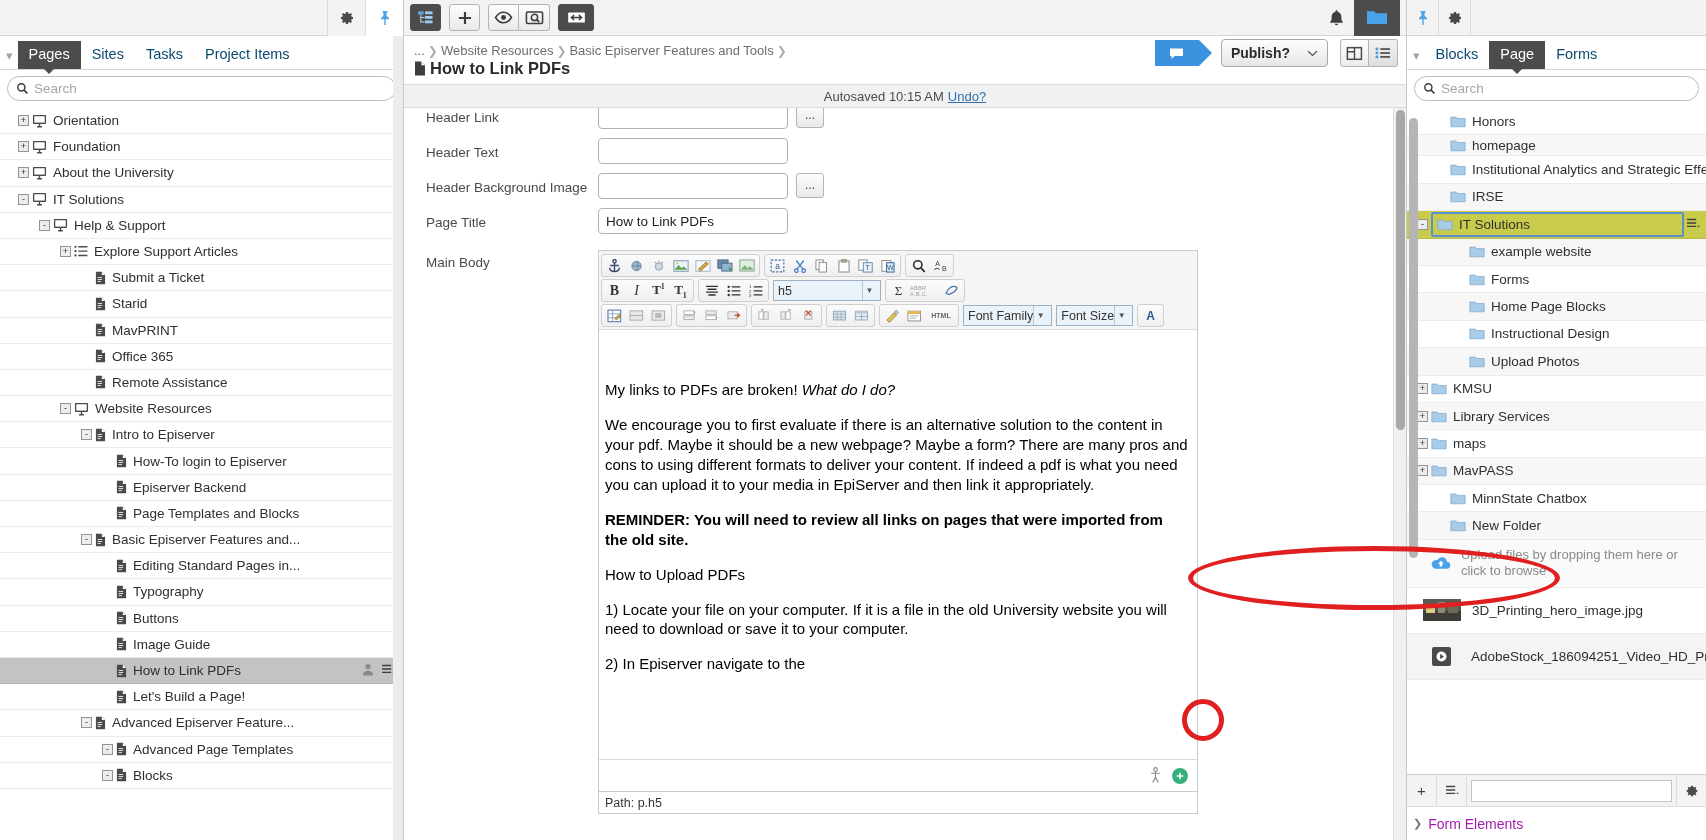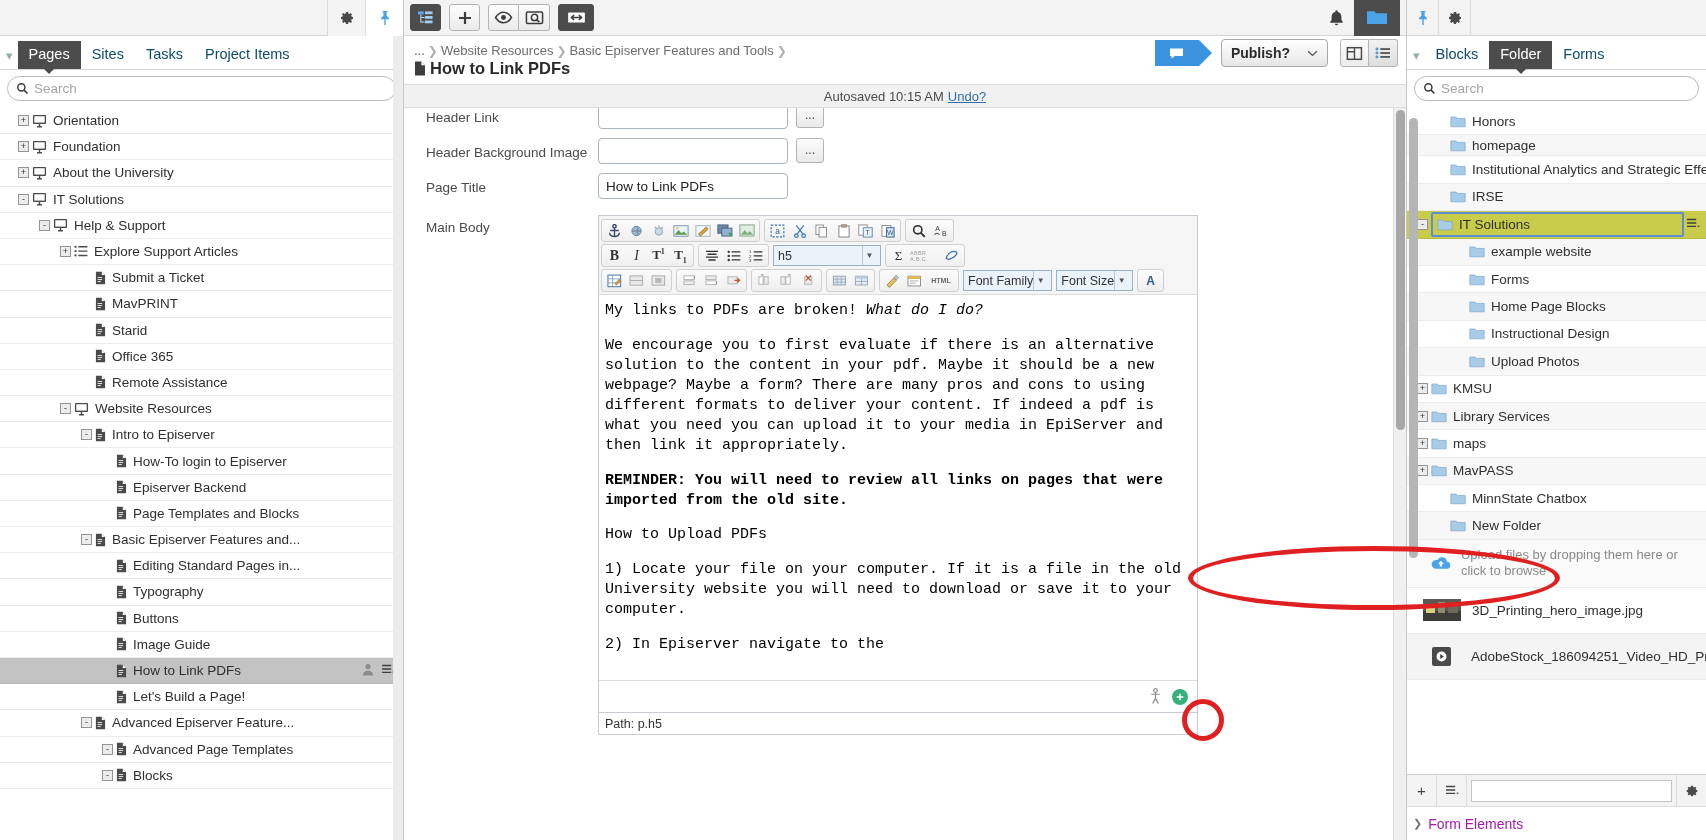--- a/index.html
+++ b/index.html
@@ -184,22 +184,23 @@
     height: 21px; border: 1px solid #9cb2c4; background: #eaf2fa;
     display: flex; align-items: center; font-size: 12.5px; color: #333;
     padding: 0 4px; min-width: 84px; cursor: pointer;
   }
   .ed-sel .arrow {
     margin-left: auto; width: 14px; height: 19px; border-left: 1px solid #b9c8d6;
     display: flex; align-items: center; justify-content: center; font-size: 8px; color: #555;
   }
   .ed-body {
     padding: 6px 8px 4px 6px; height: 385px; overflow: hidden;
-    font-family: Liberation Mono, monospace; font-size: 15px; color: #000; line-height: 1.33;
+    font-family: Liberation Sans, sans-serif; font-size: 15px; color: #000; line-height: 1.33;
     position: relative;
+    margin-top: 44px;
   }
   .ed-body p { margin-bottom: 15px; }
   .ed-body p.b { font-weight: bold; }
   .ed-body em { font-style: italic; }
   .ed-foot {
     height: 32px; border-top: 1px solid #dcdcdc; background: #fff;
     display: flex; align-items: center; justify-content: flex-end; padding: 0 8px; gap: 8px;
   }
   .ed-path {
     border-top: 1px solid #c6ccd2; height: 22px; display: flex; align-items: center;
@@ -421,33 +422,33 @@
         <div class="tree-row">
           <span style="width:81px;flex:none"></span>
           <span class="expander blank"></span>
           <span class="ico">
             <svg width="11" height="14" viewBox="0 0 12 15">
               <path fill="#4a4a4a" d="M1 .6h6.4L11 4.2V14.4H1z"></path>
               <path fill="#fff" d="M7.4.6L11 4.2H7.4z"></path>
               <path d="M2.8 7h5M2.8 9.2h5M2.8 11.4h3.6" stroke="#fff" stroke-width=".9"></path>
             </svg>
           </span>
+          <span class="lbl">Starid</span>
+        </div>
+        <div class="tree-row">
+          <span style="width:81px;flex:none"></span>
+          <span class="expander blank"></span>
+          <span class="ico">
+            <svg width="11" height="14" viewBox="0 0 12 15">
+              <path fill="#4a4a4a" d="M1 .6h6.4L11 4.2V14.4H1z"></path>
+              <path fill="#fff" d="M7.4.6L11 4.2H7.4z"></path>
+              <path d="M2.8 7h5M2.8 9.2h5M2.8 11.4h3.6" stroke="#fff" stroke-width=".9"></path>
+            </svg>
+          </span>
           <span class="lbl">MavPRINT</span>
-        </div>
-        <div class="tree-row">
-          <span style="width:81px;flex:none"></span>
-          <span class="expander blank"></span>
-          <span class="ico">
-            <svg width="11" height="14" viewBox="0 0 12 15">
-              <path fill="#4a4a4a" d="M1 .6h6.4L11 4.2V14.4H1z"></path>
-              <path fill="#fff" d="M7.4.6L11 4.2H7.4z"></path>
-              <path d="M2.8 7h5M2.8 9.2h5M2.8 11.4h3.6" stroke="#fff" stroke-width=".9"></path>
-            </svg>
-          </span>
-          <span class="lbl">Starid</span>
         </div>
         <div class="tree-row">
           <span style="width:81px;flex:none"></span>
           <span class="expander blank"></span>
           <span class="ico">
             <svg width="11" height="14" viewBox="0 0 12 15">
               <path fill="#4a4a4a" d="M1 .6h6.4L11 4.2V14.4H1z"></path>
               <path fill="#fff" d="M7.4.6L11 4.2H7.4z"></path>
               <path d="M2.8 7h5M2.8 9.2h5M2.8 11.4h3.6" stroke="#fff" stroke-width=".9"></path>
             </svg>
@@ -770,20 +771,24 @@
 
     <div class="form-scroll">
       <div class="form-inner">
 
         <div class="field-row" style="margin-top:-14px">
           <div class="field-label">Header Link</div>
           <input class="txt-input" type="text" value="" style="">
           <div class="dots-btn">...</div>
         </div>
 
+        <div class="field-row">
+          <div class="field-label">Header Text</div>
+          <input class="txt-input" type="text" value="" style="">
+        </div>
 
         <div class="field-row">
           <div class="field-label">Header Background Image</div>
           <input class="txt-input" type="text" value="" style="">
           <div class="dots-btn">...</div>
         </div>
 
         <div class="field-row">
           <div class="field-label">Page Title</div>
           <input class="txt-input" type="text" value="How to Link PDFs" style="">
@@ -1112,21 +1117,21 @@
         <svg width="16" height="16" viewBox="0 0 16 16">
           <path fill="#4a4a4a" d="M8 5.2A2.8 2.8 0 1 0 8 10.8 2.8 2.8 0 0 0 8 5.2zm0 4.3a1.5 1.5 0 1 1 0-3 1.5 1.5 0 0 1 0 3z"></path>
           <path fill="#4a4a4a" d="M14 6.9l-1.4-.2a4.9 4.9 0 0 0-.5-1.2l.9-1.2-1.3-1.3-1.2.9a4.9 4.9 0 0 0-1.2-.5L9.1 2H6.9l-.2 1.4c-.4.1-.8.3-1.2.5l-1.2-.9-1.3 1.3.9 1.2c-.2.4-.4.8-.5 1.2L2 6.9v2.2l1.4.2c.1.4.3.8.5 1.2l-.9 1.2 1.3 1.3 1.2-.9c.4.2.8.4 1.2.5l.2 1.4h2.2l.2-1.4c.4-.1.8-.3 1.2-.5l1.2.9 1.3-1.3-.9-1.2c.2-.4.4-.8.5-1.2l1.4-.2V6.9z"></path>
         </svg>
       </div>
     </div>
 
     <div class="rp-tabs">
       <span class="chev-left">▾</span>
       <div class="tab">Blocks</div>
-      <div class="tab active">Folder</div>
+      <div class="tab active">Page</div>
       <div class="tab">Forms</div>
     </div>
 
     <div class="rp-search-wrap">
       <div class="search-box">
         <svg width="13" height="13" viewBox="0 0 16 16">
           <circle cx="6.6" cy="6.6" r="4.4" fill="none" stroke="#3a3a3a" stroke-width="1.8"></circle>
           <line x1="10" y1="10" x2="14" y2="14.2" stroke="#3a3a3a" stroke-width="2"></line>
         </svg>
         <input type="text" placeholder="Search" style="">

